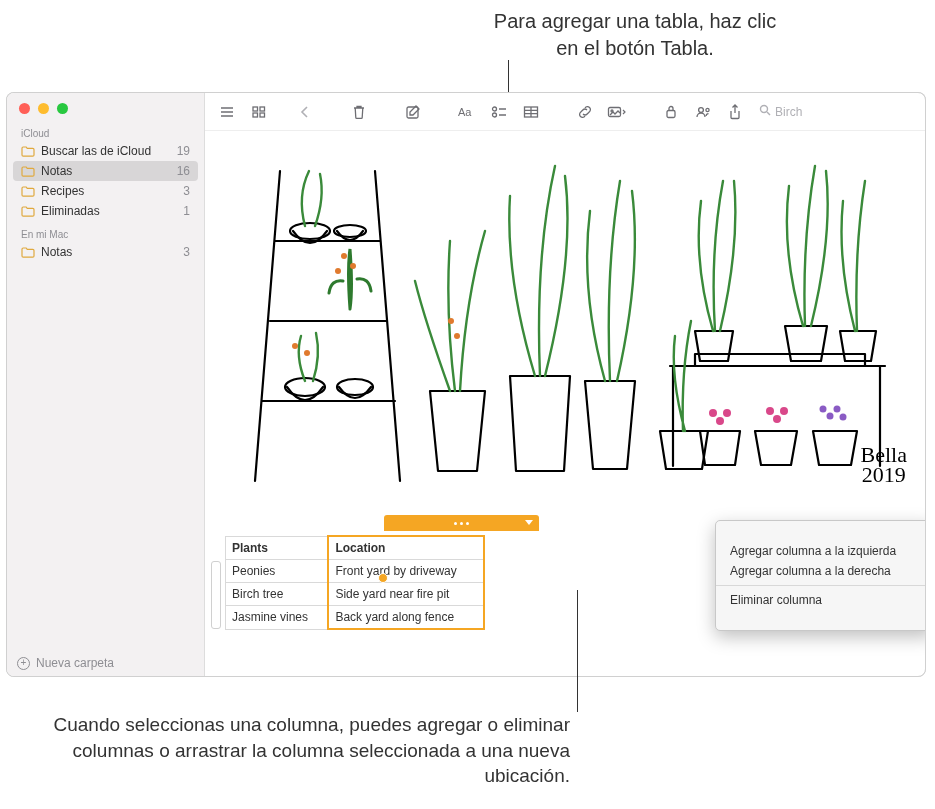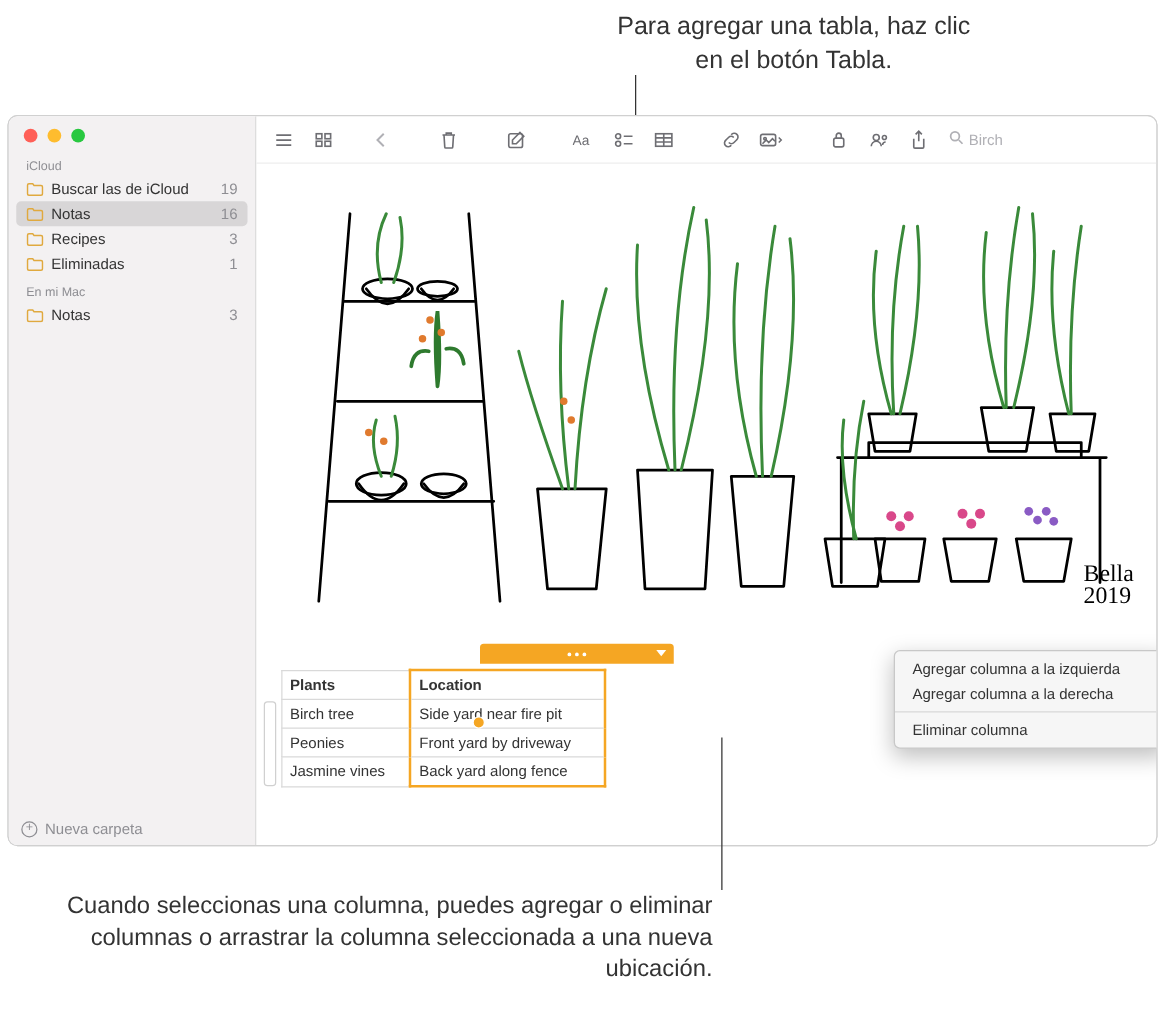--- a/index.html
+++ b/index.html
@@ -146,23 +146,23 @@
     height: 360px;
     margin: 0 auto 44px auto;
     position: relative;
   }
   .drawing svg { width: 100%; height: 100%; }
   .signature {
     position: absolute;
     right: -2px;
     bottom: 6px;
     font-family: "Brush Script MT", cursive;
-    font-size: 19px;
+    font-size: 22px;
     line-height: 0.9;
-    text-align: left;
+    text-align: center;
     color: #000;
   }
   
   .note-table-wrap {
     position: relative;
     width: 320px;
     margin-left: 0;
   }
   .row-handle {
     position: absolute;
@@ -227,21 +227,21 @@
   
   .ctx {
     position: absolute;
     left: 510px;
     top: 427px;
     width: 218px;
     background: #f6f6f6;
     border: 1px solid #c8c8c8;
     border-radius: 5px;
     box-shadow: 0 6px 18px rgba(0,0,0,0.25);
-    padding: 4px 0;
+    padding: 20px 0;
     font-size: 12px;
     color: #333;
   }
   .ctx-item { padding: 3px 14px; }
   .ctx-sep { height:1px; background:#d8d8d8; margin: 4px 0; }
   .callout-bottom {
     position: absolute;
     top: 712px;
     left: 40px;
     width: 530px;
@@ -524,26 +524,26 @@
             <span class="dot"></span>
             <span class="dot"></span>
         </div>
         <table class="note-table">
           <tbody>
               <tr>
             <th>Plants</th>
             <th class="sel-col">Location</th>
           </tr>
           <tr>
+            <td>Peonies</td>
+            <td class="sel-col">Front yard by driveway</td>
+          </tr>
+          <tr>
             <td>Birch tree</td>
             <td class="sel-col">Side yard near fire pit</td>
-          </tr>
-          <tr>
-            <td>Peonies</td>
-            <td class="sel-col">Front yard by driveway</td>
           </tr>
           <tr>
             <td>Jasmine vines</td>
             <td class="sel-col">Back yard along fence</td>
           </tr>
         </tbody>
           </table>
         <div class="col-grip"></div>
       </div>
     </div>

